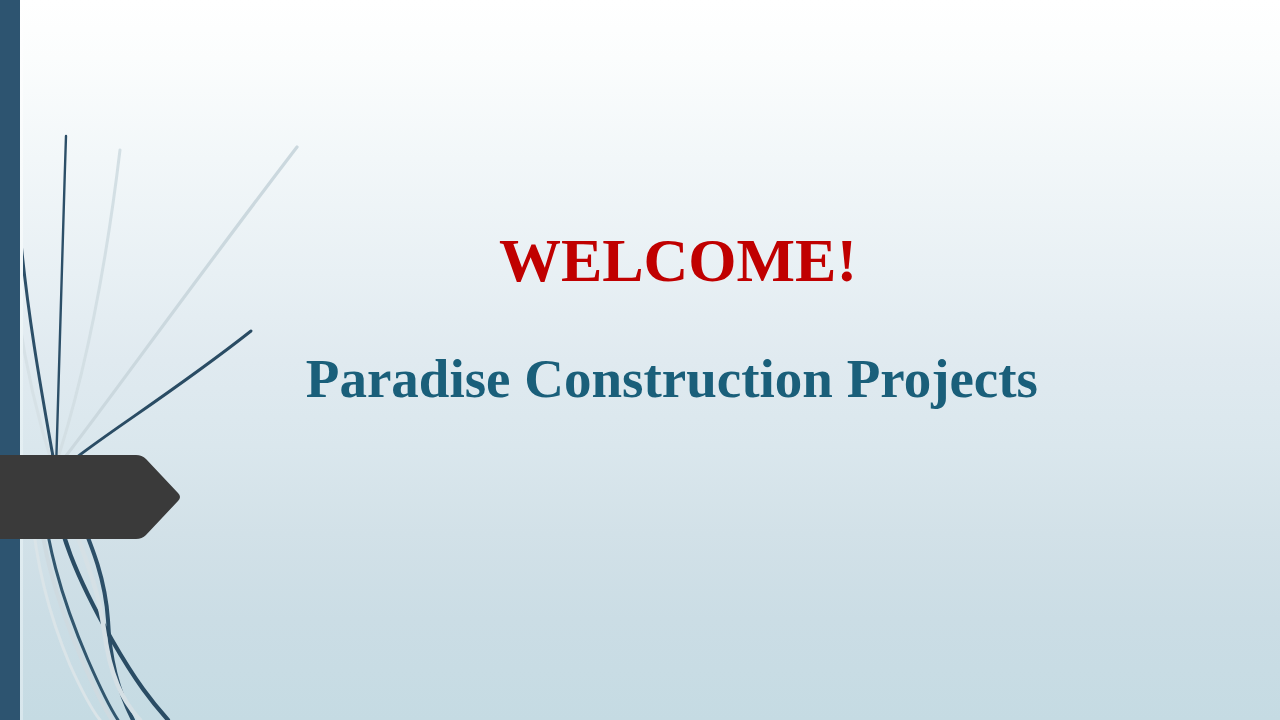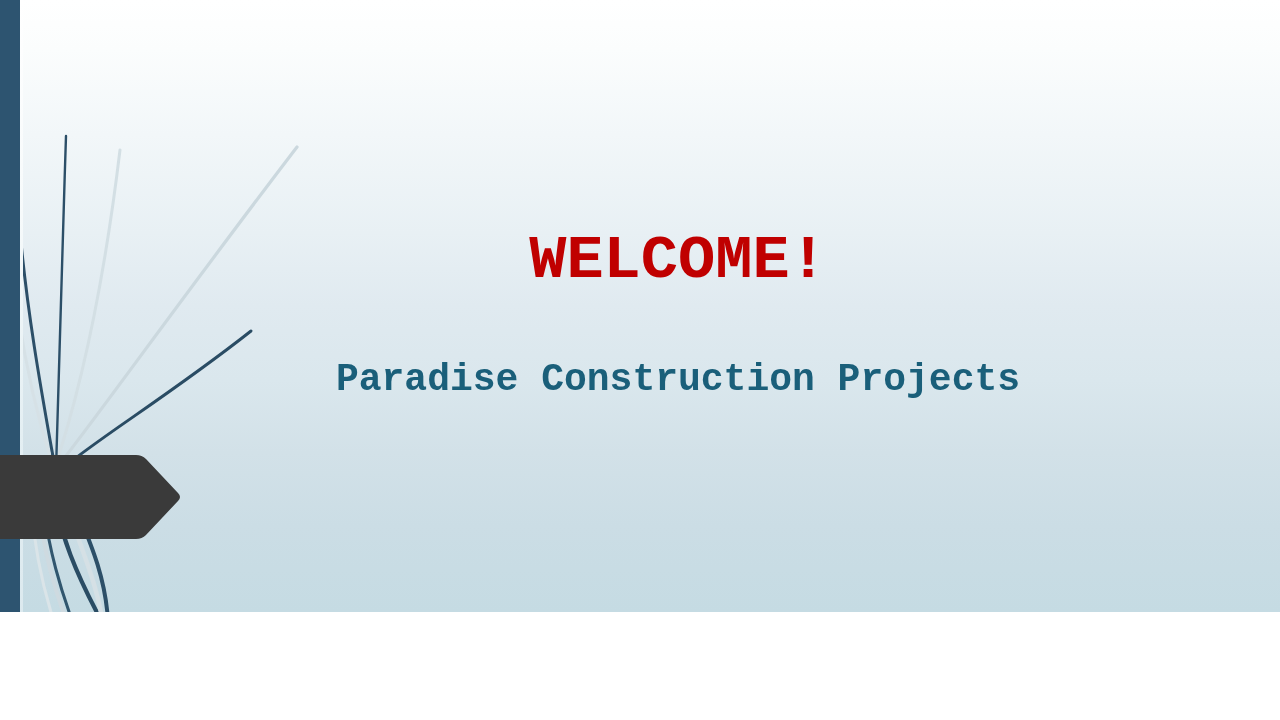--- a/index.html
+++ b/index.html
@@ -5,23 +5,23 @@
 <style>
   html, body {
     margin: 0;
     padding: 0;
     background: #ffffff;
   }
 
   .slide {
     position: relative;
     width: 1280px;
-    height: 612px;
+    height: 720px;
     overflow: hidden;
-    font-family: Liberation Mono, monospace;
+    font-family: Liberation Serif, serif;
     
     background: linear-gradient(to bottom,
         #ffffff   0%,
         #fbfdfd   8%,
         #f2f7f9  22%,
         #e8f0f4  38%,
         #e0eaf0  50%,
         #dae7ed  62%,
         #d2e1e8  74%,
         #cbdde5  86%,
@@ -87,26 +87,26 @@
     font-size: 62px;
     font-weight: bold;
     color: #c00000;
     text-align: center;
     line-height: 1.05;
     letter-spacing: 0px;
     white-space: nowrap;
   }
 
   .slide-subtitle {
-    margin: 12px;
+    margin: 0;
     padding-top: 52px;
-    font-size: 38px;
+    font-size: 55px;
     font-weight: bold;
     color: #1a5f7a;
-    text-align: center;
+    text-align: right;
     line-height: 1.22;
     max-width: 740px;
   }
 </style>
 </head>
 <body>
 
 <div class="slide">
 
   <svg class="decor" viewBox="0 0 1280 720" preserveAspectRatio="none">

